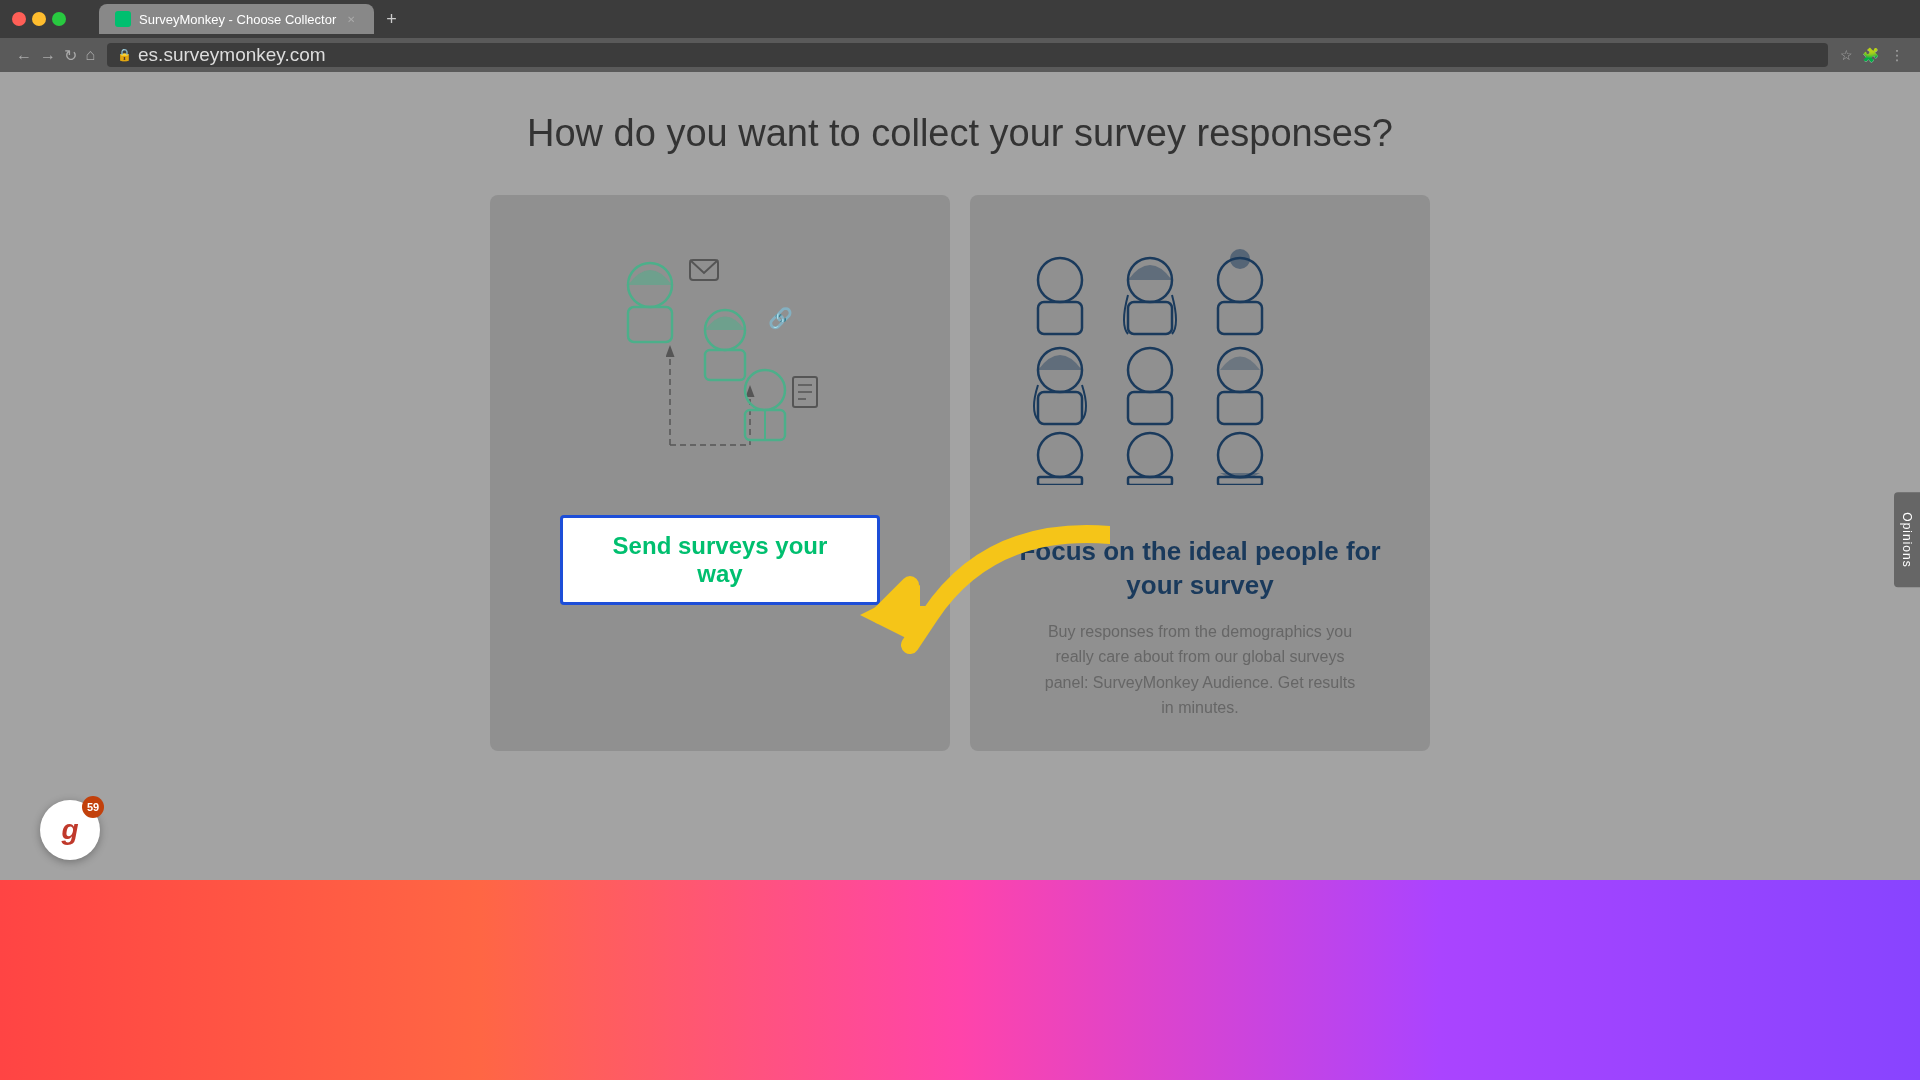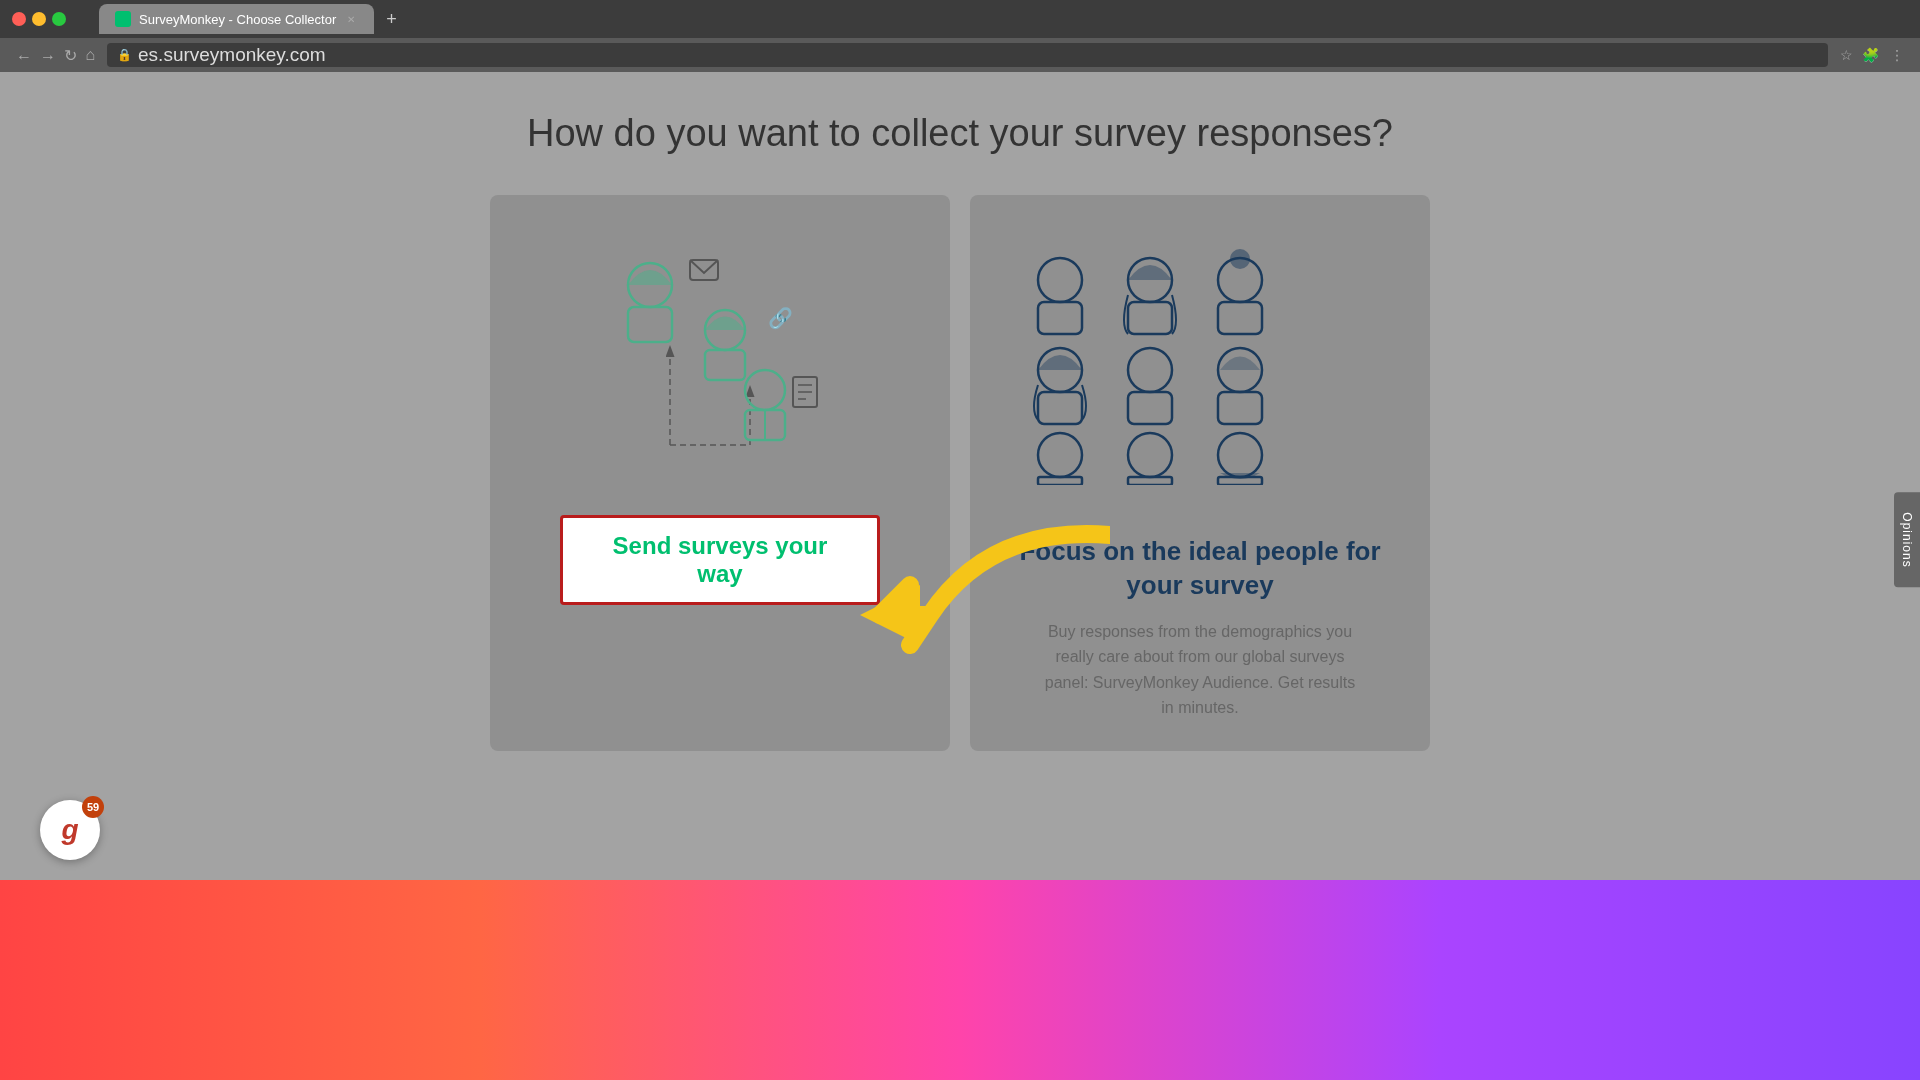--- a/index.html
+++ b/index.html
@@ -185,21 +185,21 @@
     
     .left-illustration {
       width: 100%;
       height: 260px;
       position: relative;
       margin-bottom: 20px;
     }
 
     
     .cta-button {
-      border: 3px solid #b91c1c;
+      border: 3px solid #1d4ed8;
       background: white;
       padding: 14px 30px;
       border-radius: 4px;
       font-size: 24px;
       font-weight: 600;
       color: #00bf6f;
       margin: 10px 0 20px;
       text-align: center;
       width: 320px;
     }

